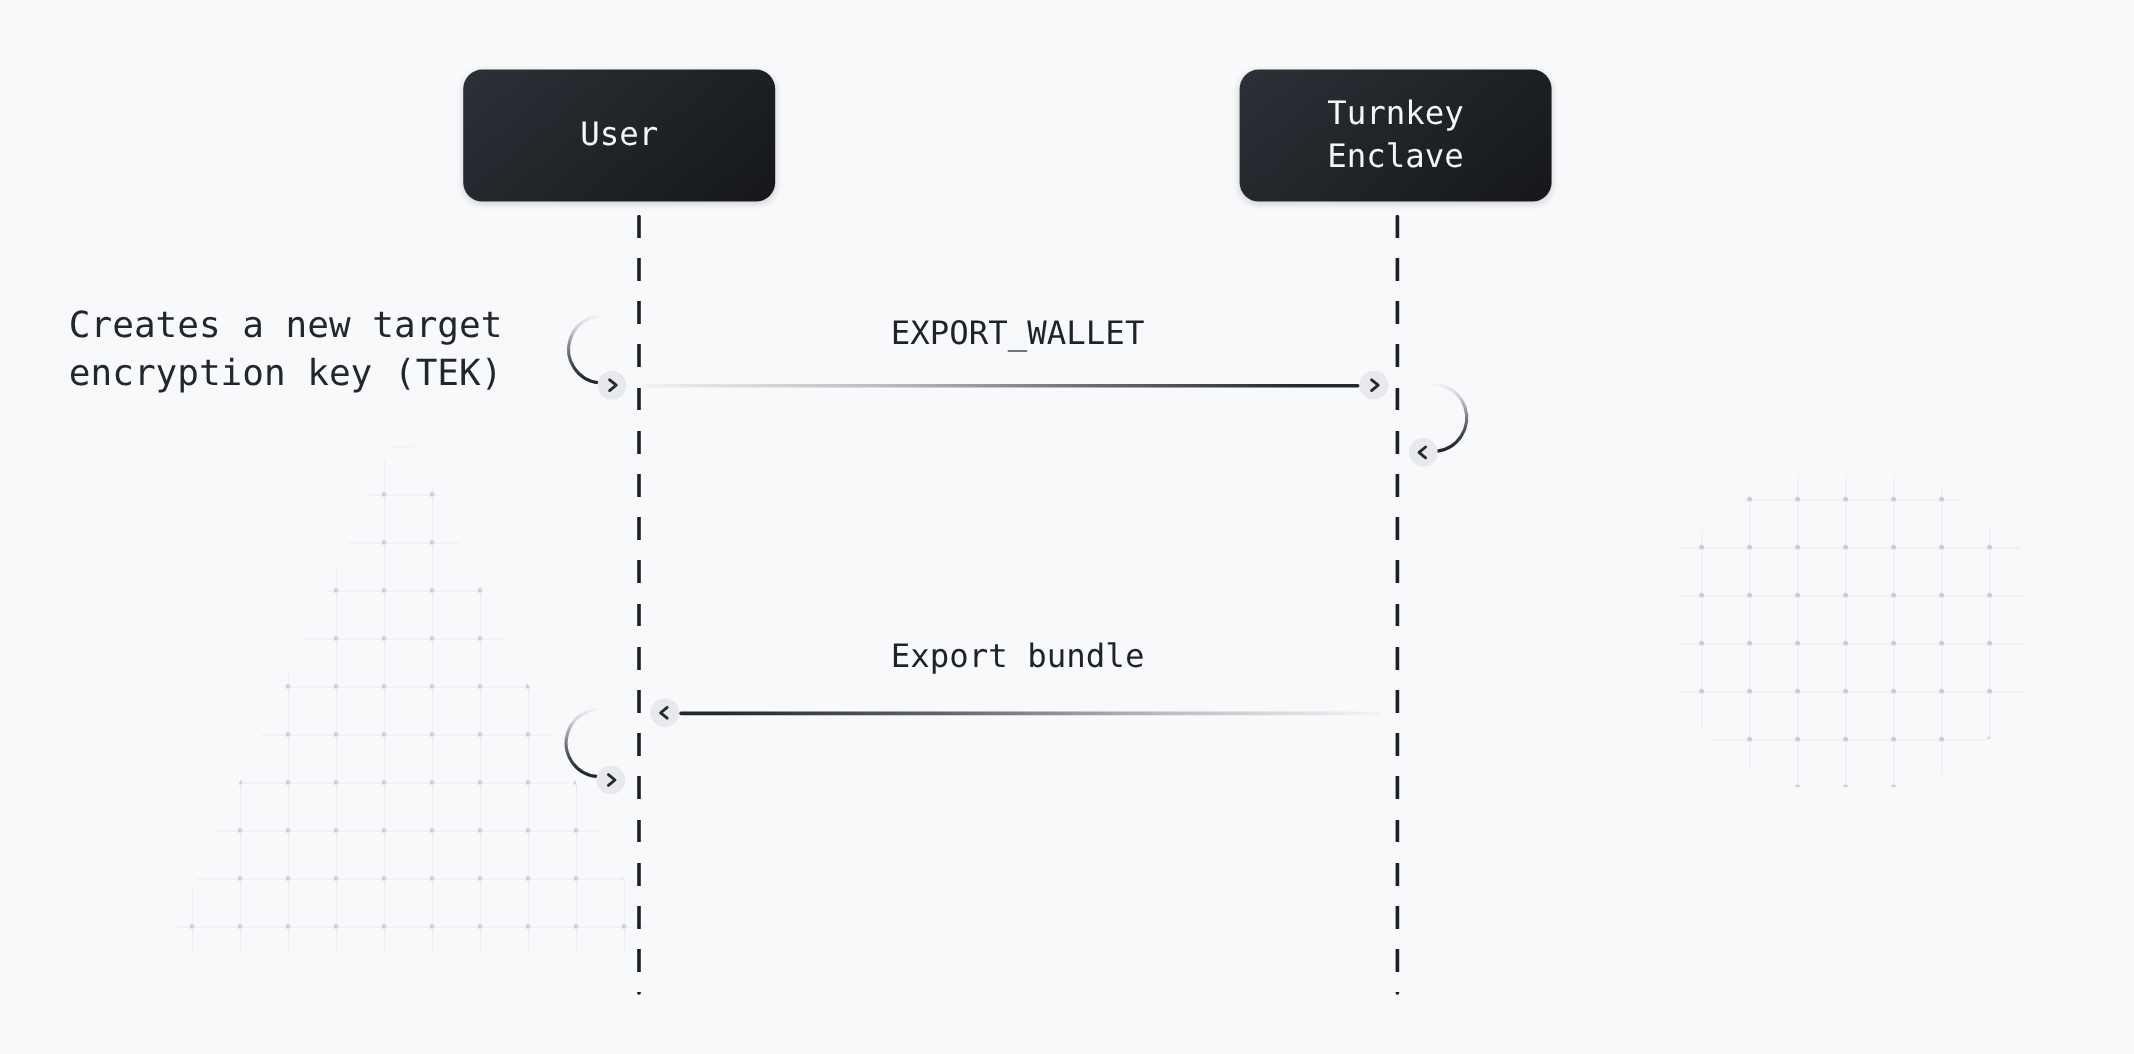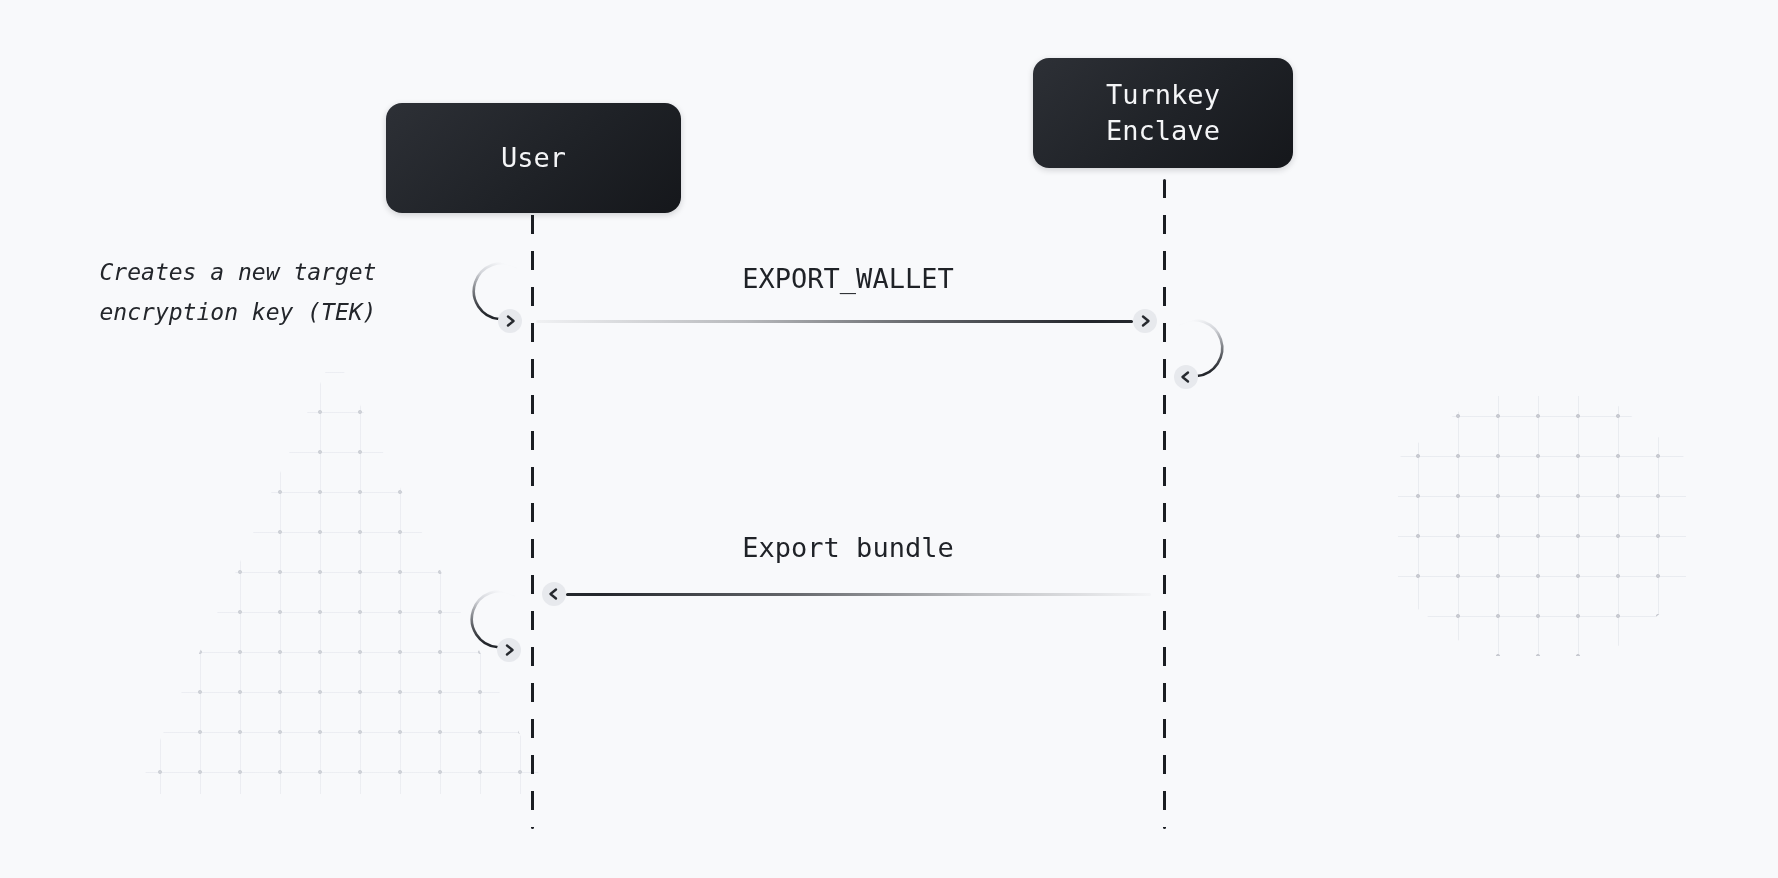--- a/index.html
+++ b/index.html
@@ -40,21 +40,21 @@
     top: 58px; height: 110px;
     background: linear-gradient(140deg, #2d3036 0%, #1f2227 55%, #15171b 100%);
     border-radius: 16px;
     display: flex; align-items: center; justify-content: center;
     color: #f4f5f7;
     font-size: 27px; line-height: 36px;
     text-align: center;
     white-space: pre-line;
     box-shadow: 0 2px 6px rgba(20,22,26,0.18);
   }
-  .actor.user    { left: 386px;  width: 295px; margin-top: 45px; }
+  .actor.user    { left: 386px;  width: 260px; }
   .actor.enclave { left: 1033px; width: 260px; }
 
   
   .lifeline {
     position: absolute;
     top: 179px; height: 650px; width: 3px;
     background: repeating-linear-gradient(180deg,
       #1b1e23 0px, #1b1e23 19px,
       rgba(0,0,0,0) 19px, rgba(0,0,0,0) 36px);
     border-radius: 2px;
@@ -81,25 +81,24 @@
   .msg-label {
     position: absolute;
     transform: translateX(-50%);
     font-size: 27px; line-height: 40px;
     color: #1f2227;
     white-space: nowrap;
   }
   .note {
     position: absolute;
     transform: translateX(-50%);
-    font-size: 23px; line-height: 40px;
+    font-size: 30px; line-height: 40px;
     color: #23262b;
     text-align: center;
     white-space: pre-line;
-    font-style: italic;
   }
 
   
   .head {
     position: absolute;
     width: 24px; height: 24px;
     border-radius: 50%;
     background: #e7e9ed;
     display: flex; align-items: center; justify-content: center;
   }

